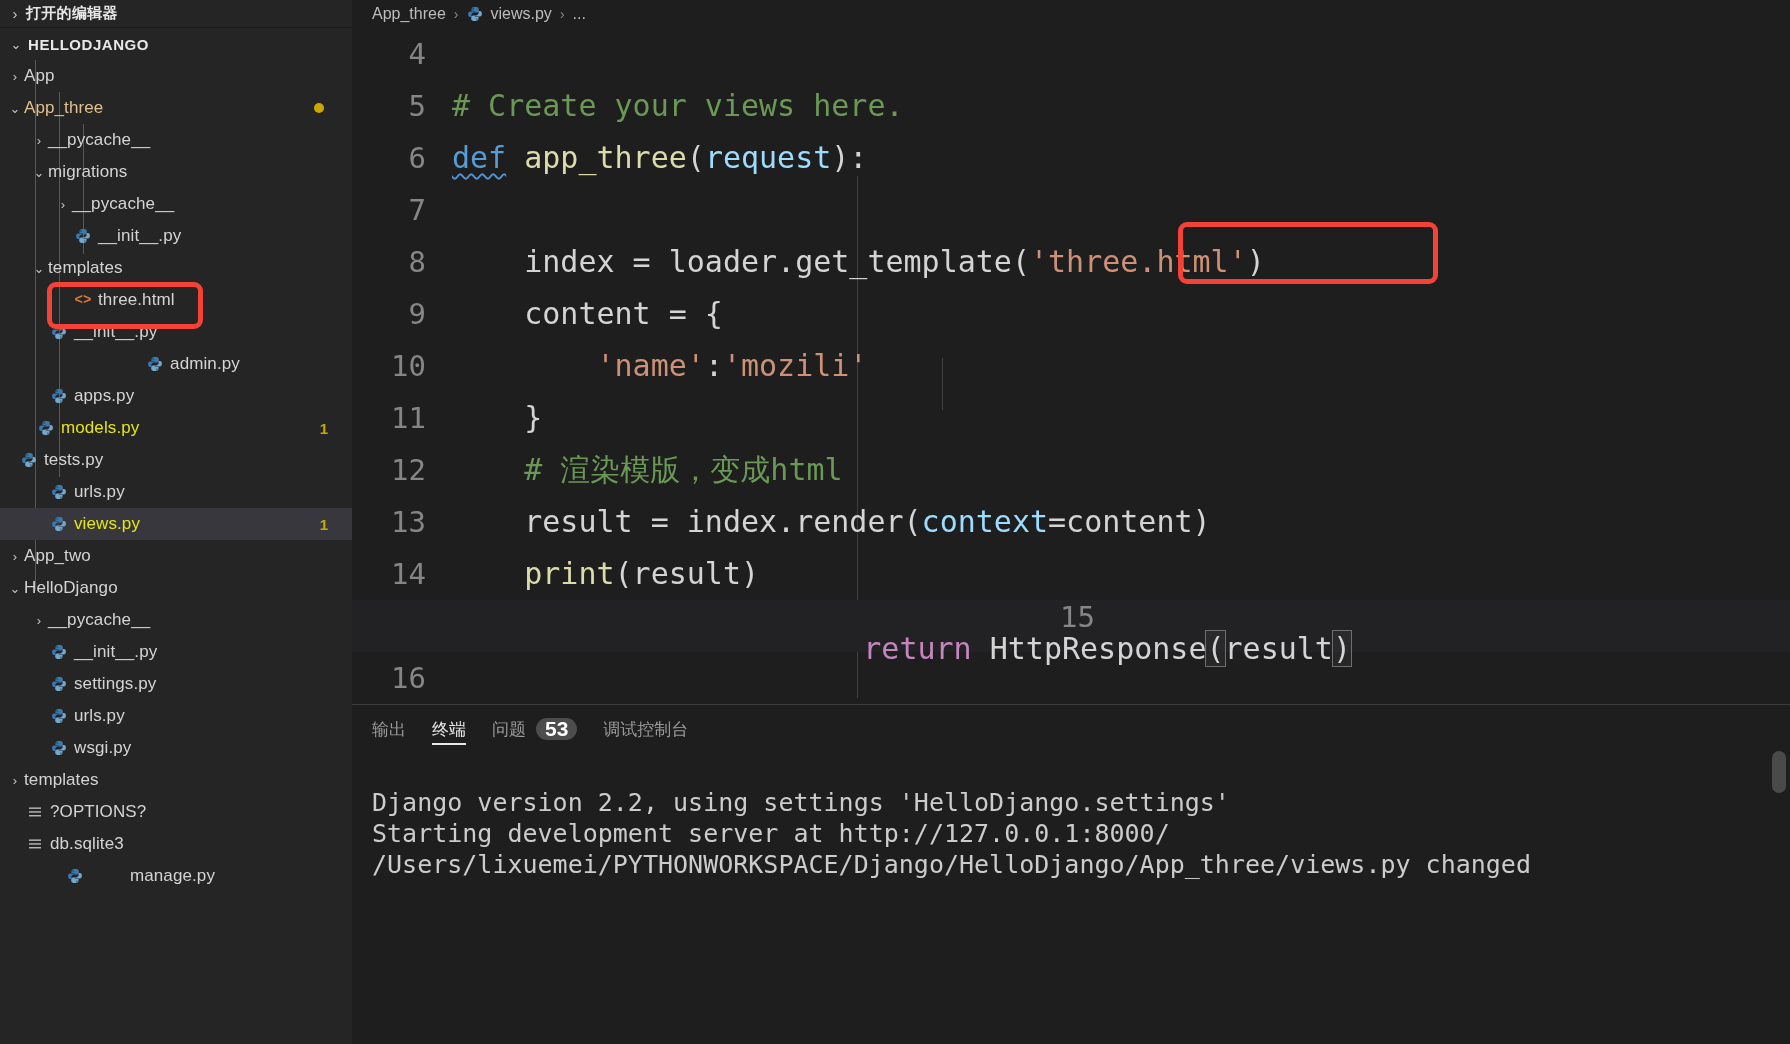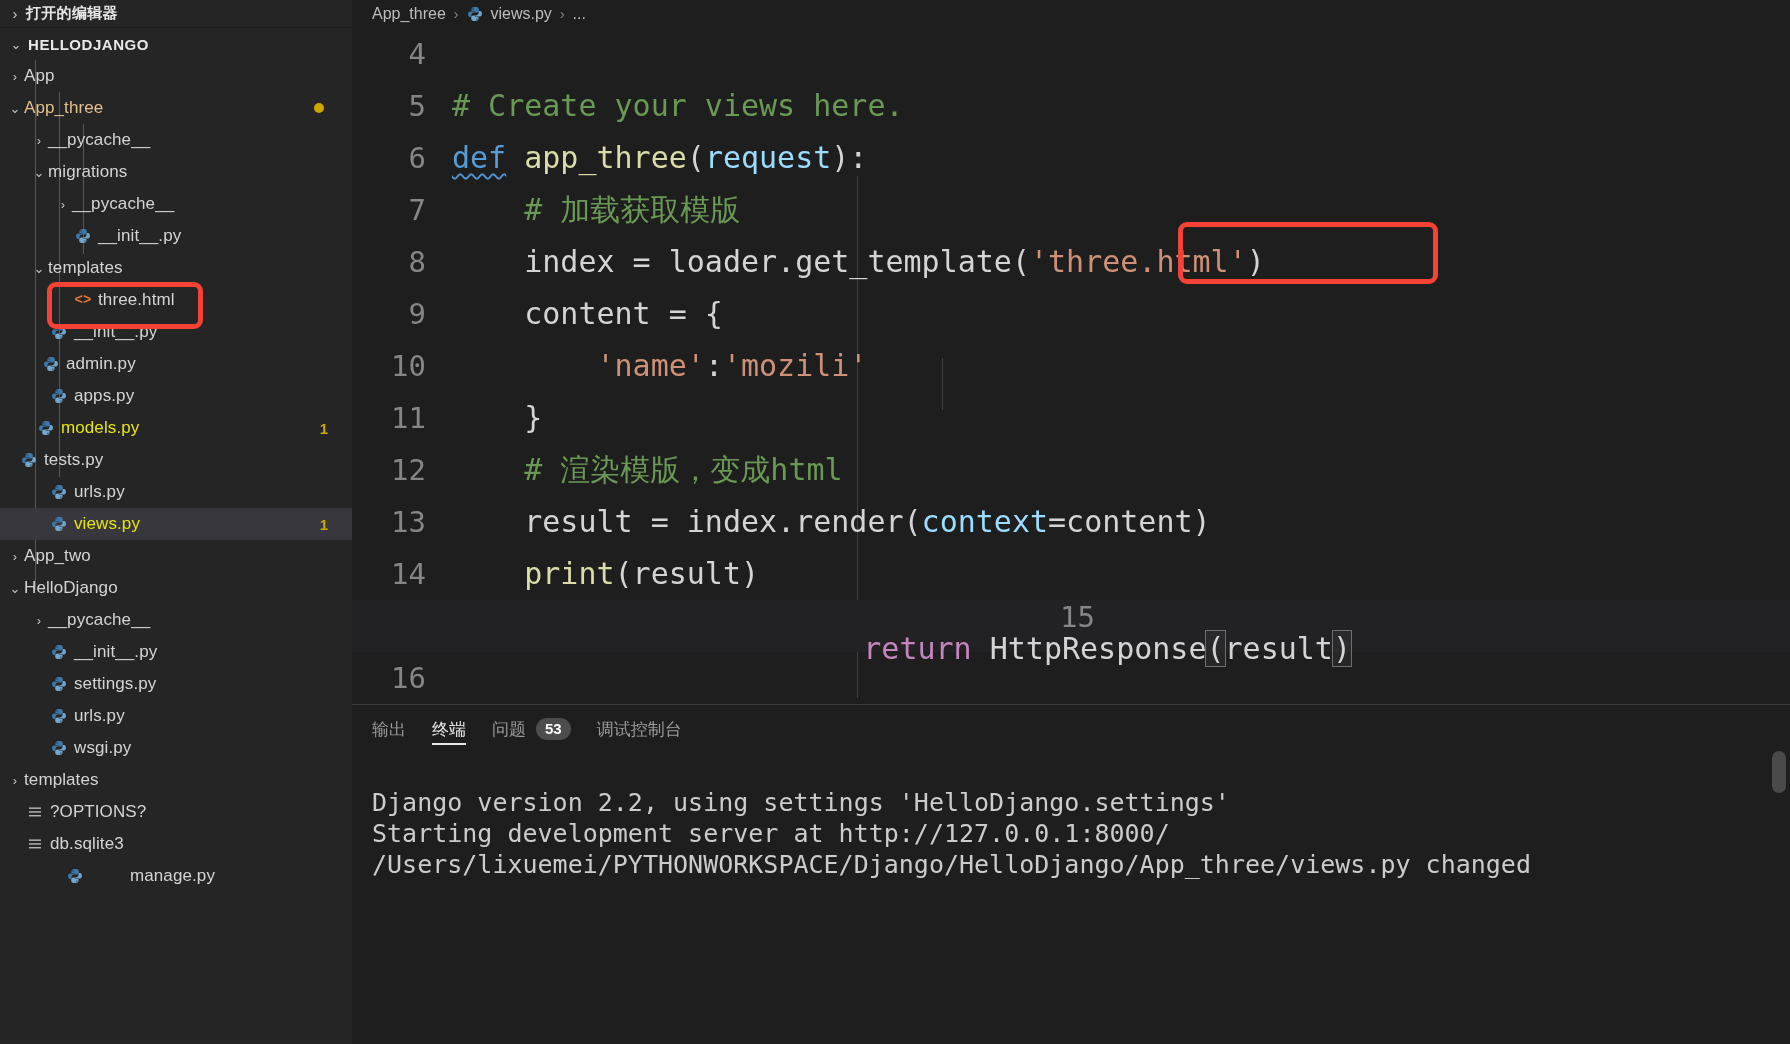--- a/index.html
+++ b/index.html
@@ -166,21 +166,21 @@
     display: flex; align-items: center; gap: 10px;
     height: 100%; position: relative; cursor: pointer;
   }
   .ptab.active { color: #e7e7e7; }
   .ptab.active::after {
     content: ""; position: absolute; left: 0; right: 0; bottom: 8px;
     height: 2px; background: #e7e7e7;
   }
   .ptab .count {
     background: #4d4d4d; color: #ffffff;
-    border-radius: 11px; font-size: 15px; font-weight: 700;
+    border-radius: 11px; font-size: 21px; font-weight: 700;
     padding: 2px 9px; line-height: 18px;
   }
   .terminal {
     flex: 1 1 auto;
     padding: 34px 0 0 20px;
     font-family: "DejaVu Sans Mono", "Liberation Mono", monospace;
     font-size: 25px; line-height: 31px;
     color: #cccccc; white-space: pre; overflow: hidden;
   }
   .scroll-thumb {
@@ -255,21 +255,21 @@
         <div class="row" style="padding-left: 30px;">
           <span class="twisty empty"></span>
           <span class="ico">
             <svg class="pyicon" viewBox="0 0 16 16">
               <path d="M7.9 1.1c-1.9 0-3.4.6-3.4 2.2v1.6h3.6v.5H3.3c-1.6 0-2.2 1.2-2.2 2.8 0 1.6.5 2.8 2.1 2.8h1.2V9.2c0-1.5 1.2-2.6 2.7-2.6h2.6c1.2 0 2.1-.9 2.1-2.1V3.3c0-1.3-1-2.2-2.4-2.2h-1.5zM6.1 2.2c.4 0 .7.3.7.7s-.3.7-.7.7-.7-.3-.7-.7.3-.7.7-.7z" fill="#3c78aa"></path>
               <path d="M8.1 14.9c1.9 0 3.4-.6 3.4-2.2v-1.6H7.9v-.5h4.8c1.6 0 2.2-1.2 2.2-2.8 0-1.6-.5-2.8-2.1-2.8h-1.2v1.8c0 1.5-1.2 2.6-2.7 2.6H6.3c-1.2 0-2.1.9-2.1 2.1v1.2c0 1.3 1 2.2 2.4 2.2h1.5zM9.9 13.8c-.4 0-.7-.3-.7-.7s.3-.7.7-.7.7.3.7.7-.3.7-.7.7z" fill="#72a7cf"></path>
             </svg>
           </span>
           <span class="lbl">__init__.py</span>
         </div>
-        <div class="row" style="padding-left: 22px;">
+        <div class="row" style="padding-left: 14px; justify-content: center;">
           <span class="twisty empty"></span>
           <span class="ico">
             <svg class="pyicon" viewBox="0 0 16 16">
               <path d="M7.9 1.1c-1.9 0-3.4.6-3.4 2.2v1.6h3.6v.5H3.3c-1.6 0-2.2 1.2-2.2 2.8 0 1.6.5 2.8 2.1 2.8h1.2V9.2c0-1.5 1.2-2.6 2.7-2.6h2.6c1.2 0 2.1-.9 2.1-2.1V3.3c0-1.3-1-2.2-2.4-2.2h-1.5zM6.1 2.2c.4 0 .7.3.7.7s-.3.7-.7.7-.7-.3-.7-.7.3-.7.7-.7z" fill="#3c78aa"></path>
               <path d="M8.1 14.9c1.9 0 3.4-.6 3.4-2.2v-1.6H7.9v-.5h4.8c1.6 0 2.2-1.2 2.2-2.8 0-1.6-.5-2.8-2.1-2.8h-1.2v1.8c0 1.5-1.2 2.6-2.7 2.6H6.3c-1.2 0-2.1.9-2.1 2.1v1.2c0 1.3 1 2.2 2.4 2.2h1.5zM9.9 13.8c-.4 0-.7-.3-.7-.7s.3-.7.7-.7.7.3.7.7-.3.7-.7.7z" fill="#72a7cf"></path>
             </svg>
           </span>
           <span class="lbl">admin.py</span>
         </div>
         <div class="row" style="padding-left: 30px;">
@@ -430,21 +430,21 @@
       <span class="sep">›</span>
       <span class="crumb">...</span>
     </div>
 
     <div class="editor" id="editor">
       <div class="indent-guide" style="left:505px; top:148px; height:522px;"></div>
       <div class="indent-guide" style="left:590px; top:330px; height:52px;"></div>
     <div class="codeline"><span class="ln">4</span><span class="code"></span></div>
         <div class="codeline"><span class="ln">5</span><span class="code"><span class="cmt"># Create your views here.</span></span></div>
         <div class="codeline"><span class="ln">6</span><span class="code"><span class="kw squiggle">def</span><span class="pln"> </span><span class="fn">app_three</span><span class="pln">(</span><span class="par">request</span><span class="pln">):</span></span></div>
-        <div class="codeline"><span class="ln">7</span><span class="code"><span class="pln">    </span><span class="cmt"># 加载获取模版</span></span></div>
+        <div class="codeline"><span class="ln">7</span><span class="code"><span class="pln">    </span></span></div>
         <div class="codeline"><span class="ln">8</span><span class="code"><span class="pln">    index = loader.get_template(</span><span class="str">'three.html'</span><span class="pln">)</span></span></div>
         <div class="codeline"><span class="ln">9</span><span class="code"><span class="pln">    content = {</span></span></div>
         <div class="codeline"><span class="ln">10</span><span class="code"><span class="pln">        </span><span class="str">'name'</span><span class="pln">:</span><span class="str">'mozili'</span></span></div>
         <div class="codeline"><span class="ln">11</span><span class="code"><span class="pln">    }</span></span></div>
         <div class="codeline"><span class="ln">12</span><span class="code"><span class="pln">    </span><span class="cmt"># 渲染模版，变成html</span></span></div>
         <div class="codeline"><span class="ln">13</span><span class="code"><span class="pln">    result = index.render(</span><span class="par">context</span><span class="pln">=content)</span></span></div>
         <div class="codeline"><span class="ln">14</span><span class="code"><span class="pln">    </span><span class="fn">print</span><span class="pln">(result)</span></span></div>
         <div class="codeline cur"><span class="ln">15</span><span class="code"><span class="pln">    </span><span class="kw2">return</span><span class="pln"> HttpResponse</span><span class="pln brk">(</span><span class="pln">result</span><span class="pln brk">)</span></span></div>
         <div class="codeline"><span class="ln">16</span><span class="code"></span></div>
       </div>

